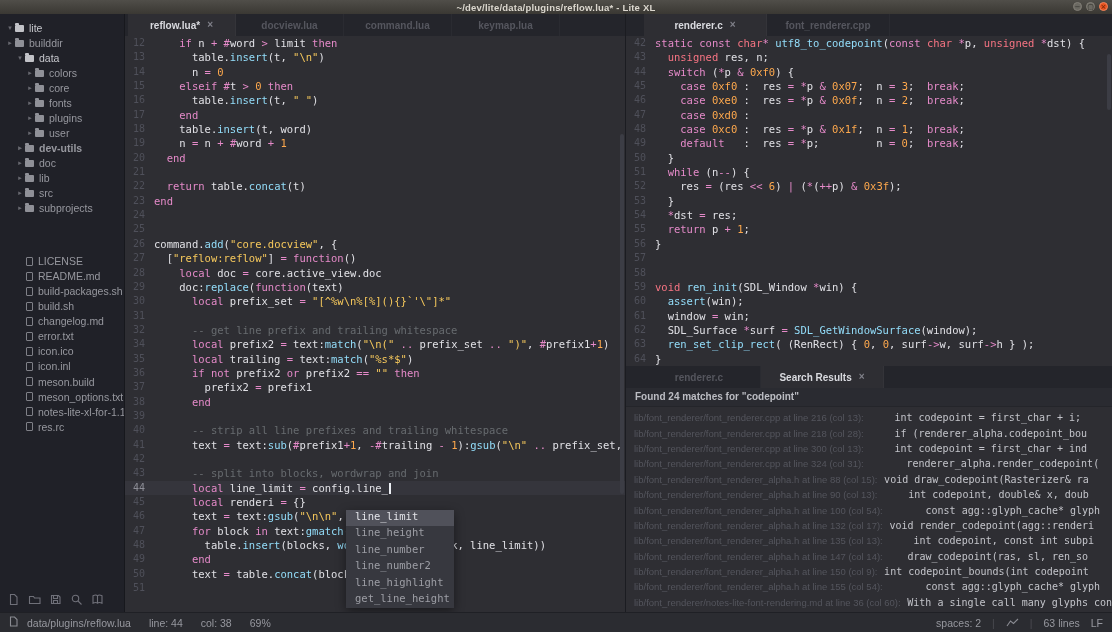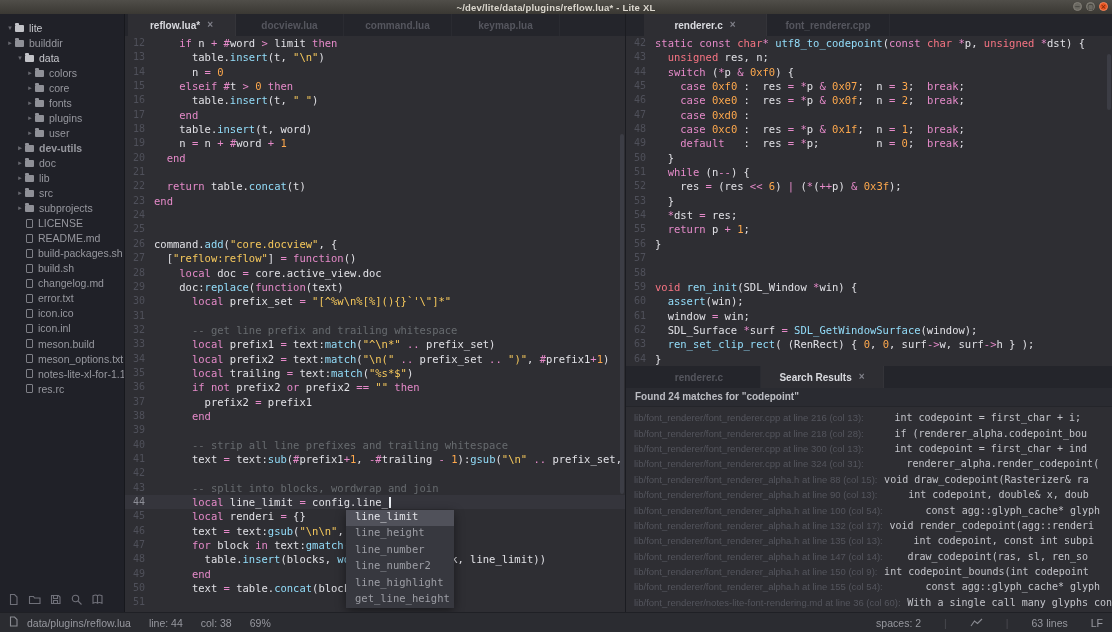--- a/index.html
+++ b/index.html
@@ -68,21 +68,21 @@
   .found{height:18px;line-height:18px;padding:0 9px;font-weight:bold;font-size:10px;color:#bcbdc3;
     background:#2a2b31;border-bottom:1px solid #24252a;}
   .search-rows{flex:1;overflow:hidden;padding-top:3px;}
   .search-row{height:15.4px;display:flex;align-items:center;padding:0 8px;white-space:nowrap;}
   .s-path{font-size:9.5px;color:#54555d;white-space:pre;flex-shrink:0;}
   .s-code{font:10px "DejaVu Sans Mono",monospace;color:#c3c4ca;white-space:pre;margin-left:4px;}
   
   .statusbar{position:absolute;left:0;right:0;bottom:0;height:20px;background:#2b2c31;border-top:1px solid #1f2025;
     display:flex;align-items:center;font-size:10.5px;color:#97989f;padding:0 9px;box-sizing:border-box;}
   .sb-left{display:flex;align-items:center;gap:18px;flex:1;}
-  .sb-right{display:flex;align-items:center;gap:23px;}
+  .sb-right{display:flex;align-items:center;gap:11px;}
   .sb-sep{color:#4a4b52;}
   .statusbar svg{stroke:#8a8b92;fill:none;stroke-width:1.1;}
   .sb-file{display:flex;align-items:center;gap:9px;}
 </style>
 </head>
 <body>
 
 <div id="app">
 
   <div class="titlebar">
@@ -156,21 +156,21 @@
           <div class="tree-row" style="padding-left: 15px;">
             <span class="chev">▸</span>
             <span class="icon-folder"></span>
             <span class="label">src</span>
           </div>
           <div class="tree-row" style="padding-left: 15px;">
             <span class="chev">▸</span>
             <span class="icon-folder"></span>
             <span class="label">subprojects</span>
           </div>
-          <div class="tree-row" style="padding-left: 15px;">
+          <div class="tree-row" style="padding-left: 15px; margin-top: 38px;">
             <span class="chev"></span>
             <span class="icon-file"></span>
             <span class="label">LICENSE</span>
           </div>
           <div class="tree-row" style="padding-left: 15px;">
             <span class="chev"></span>
             <span class="icon-file"></span>
             <span class="label">README.md</span>
           </div>
           <div class="tree-row" style="padding-left: 15px;">
@@ -337,24 +337,20 @@
             <span class="gutter">30</span>
             <span class="cl"><span class="tk-t">      </span><span class="tk-k">local</span><span class="tk-t"> prefix_set </span><span class="tk-k">=</span><span class="tk-t"> </span><span class="tk-s">"[^%w\n%[%](){}`'\"]*"</span></span>
           </div>
           <div class="code-line">
             <span class="gutter">31</span>
             <span class="cl"></span>
           </div>
           <div class="code-line">
             <span class="gutter">32</span>
             <span class="cl"><span class="tk-c">      -- get line prefix and trailing whitespace</span></span>
-          </div>
-          <div class="code-line">
-            <span class="gutter">33</span>
-            <span class="cl"><span class="tk-t">      </span><span class="tk-k">local</span><span class="tk-t"> prefix1 </span><span class="tk-k">=</span><span class="tk-t"> text:</span><span class="tk-f">match</span><span class="tk-t">(</span><span class="tk-s">"^\n*"</span><span class="tk-t"> </span><span class="tk-k">..</span><span class="tk-t"> prefix_set)</span></span>
           </div>
           <div class="code-line">
             <span class="gutter">34</span>
             <span class="cl"><span class="tk-t">      </span><span class="tk-k">local</span><span class="tk-t"> prefix2 </span><span class="tk-k">=</span><span class="tk-t"> text:</span><span class="tk-f">match</span><span class="tk-t">(</span><span class="tk-s">"\n("</span><span class="tk-t"> </span><span class="tk-k">..</span><span class="tk-t"> prefix_set </span><span class="tk-k">..</span><span class="tk-t"> </span><span class="tk-s">")"</span><span class="tk-t">, </span><span class="tk-k">#</span><span class="tk-t">prefix1</span><span class="tk-k">+</span><span class="tk-n">1</span><span class="tk-t">)</span></span>
           </div>
           <div class="code-line">
             <span class="gutter">35</span>
             <span class="cl"><span class="tk-t">      </span><span class="tk-k">local</span><span class="tk-t"> trailing </span><span class="tk-k">=</span><span class="tk-t"> text:</span><span class="tk-f">match</span><span class="tk-t">(</span><span class="tk-s">"%s*$"</span><span class="tk-t">)</span></span>
           </div>
           <div class="code-line">

